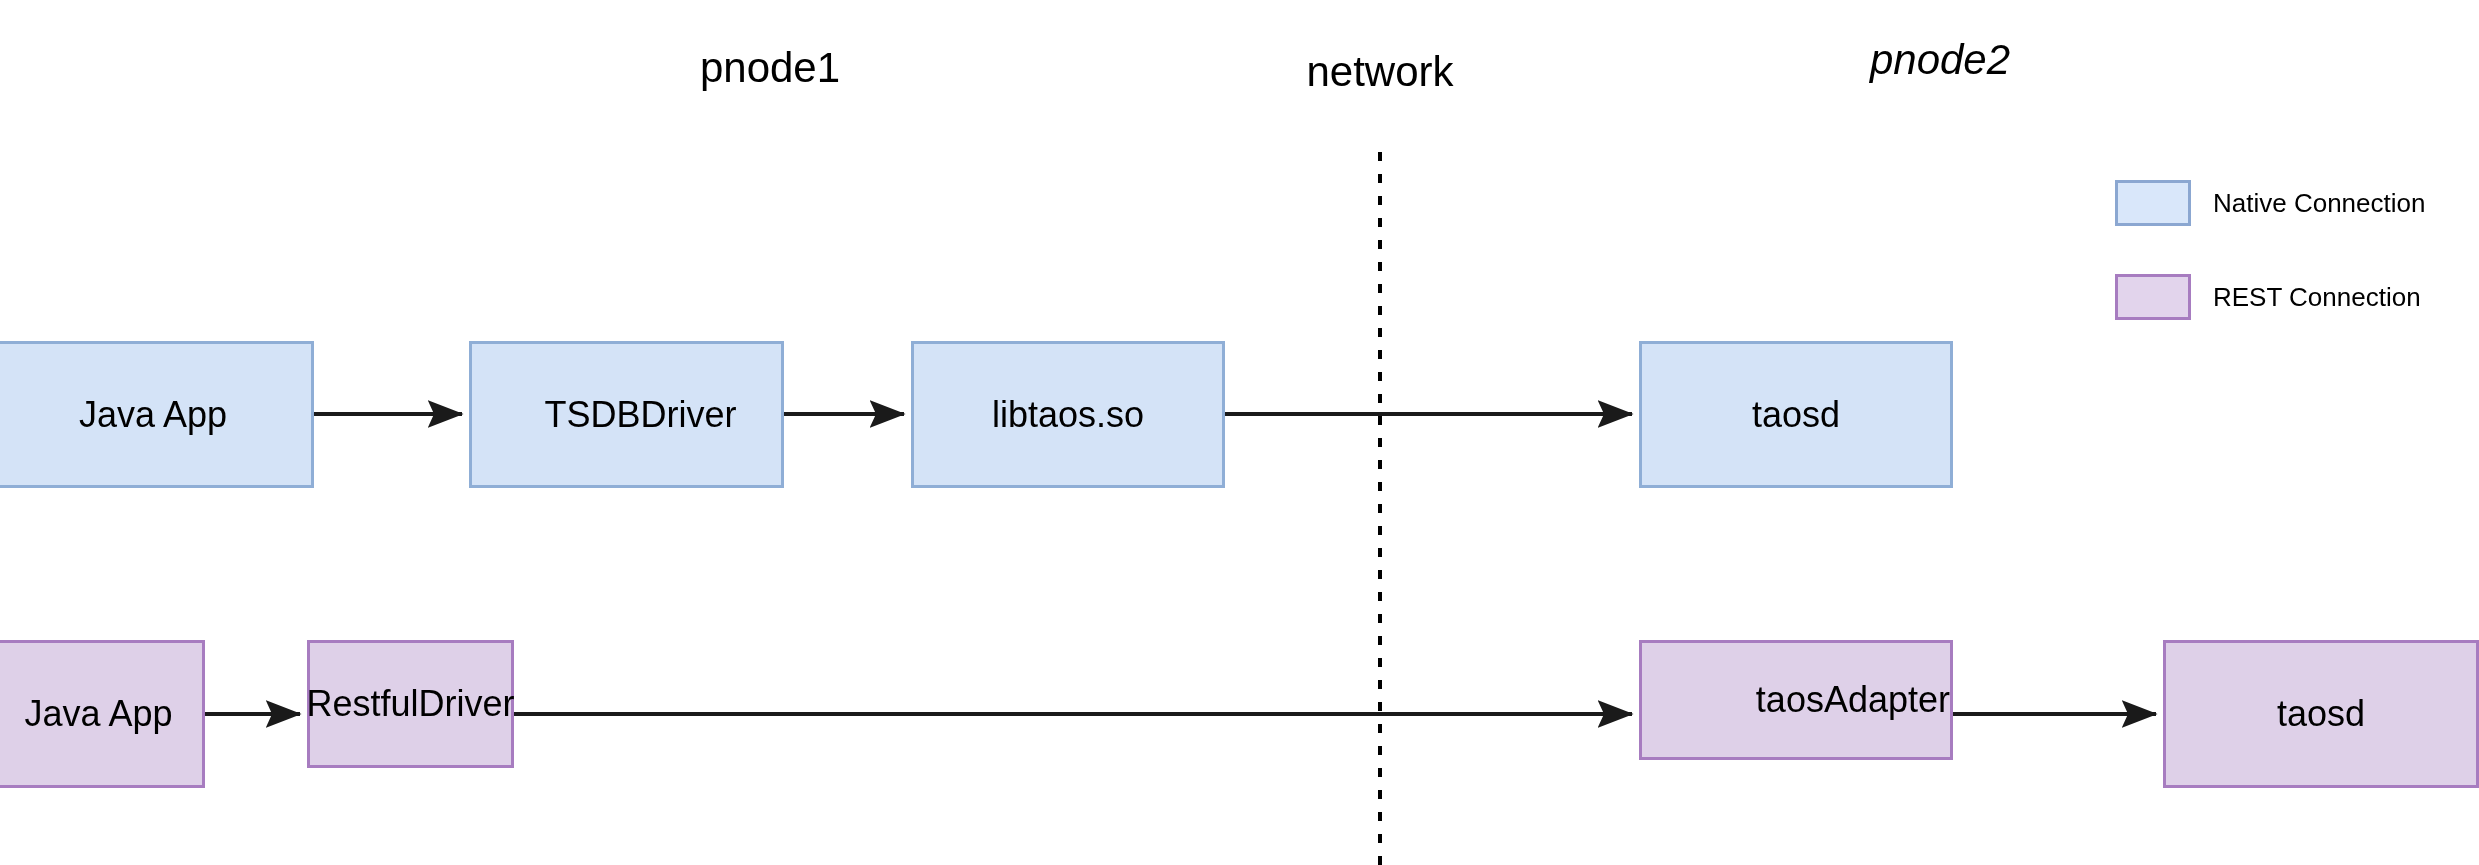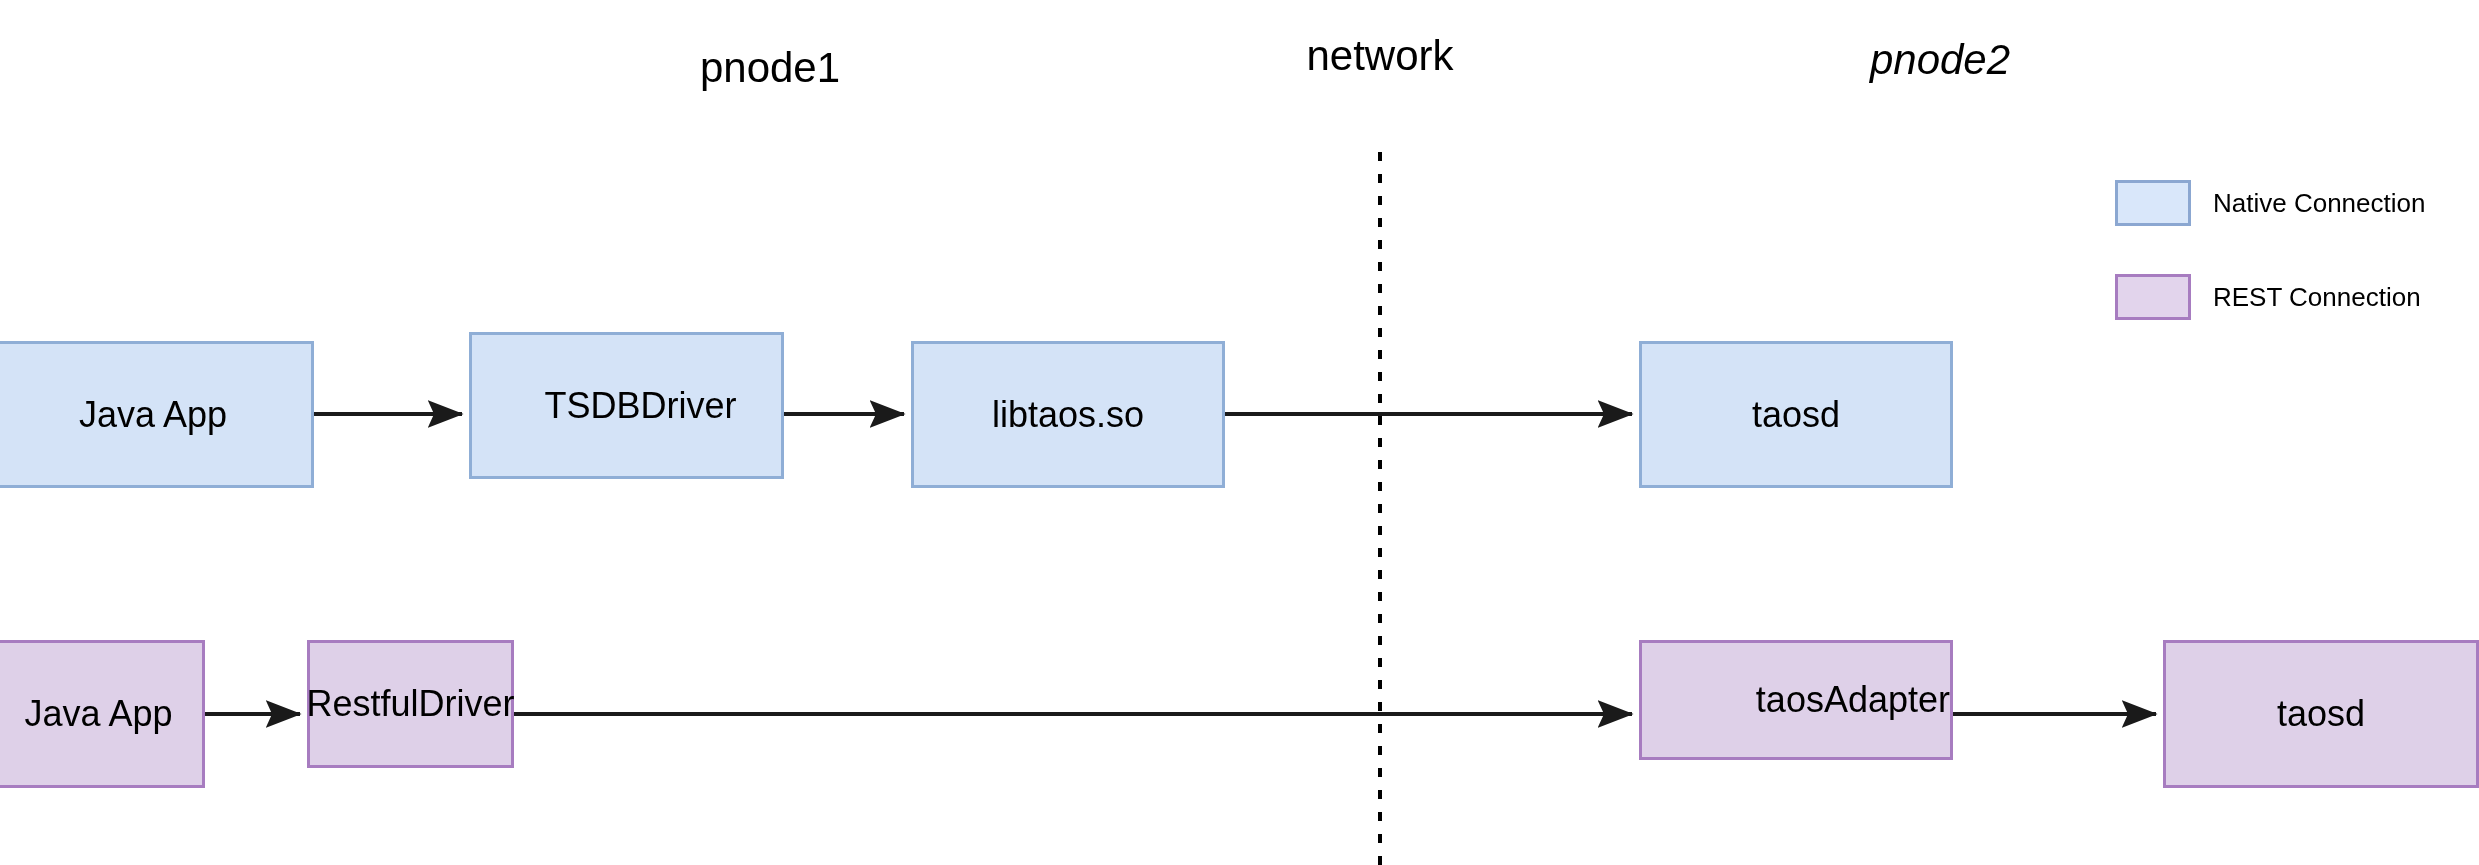--- a/index.html
+++ b/index.html
@@ -85,21 +85,21 @@
     color: #000000;
     white-space: nowrap;
   }
 </style>
 </head>
 <body>
 
 <div id="diagram">
 
   <div class="zone-label" style="left:770px; top:44px;">pnode1</div>
-  <div class="zone-label" style="left:1380px; top:32px;">network</div>
+  <div class="zone-label" style="left:1380px; top:48px;">network</div>
   <div class="zone-label" style="left:1940px; top:36px;font-style:italic;">pnode2</div>
 
   <svg class="edges" viewBox="0 0 2479 865" xmlns="http://www.w3.org/2000/svg">
     <defs>
       <marker id="arrowhead" markerWidth="9" markerHeight="7" refX="8.6" refY="3.5" orient="auto" markerUnits="strokeWidth">
         <path d="M0,0 L9,3.5 L0,7 L1.6,3.5 Z" fill="#1a1a1a"></path>
       </marker>
     </defs>
 
     <line x1="1380" y1="152" x2="1380" y2="865" stroke="#000000" stroke-width="4" stroke-dasharray="9 13"></line>
@@ -109,21 +109,21 @@
     <line x1="1225" y1="414" x2="1632" y2="414" stroke="#1a1a1a" stroke-width="4" marker-end="url(#arrowhead)"></line>
 
     <line x1="205" y1="714" x2="300" y2="714" stroke="#1a1a1a" stroke-width="4" marker-end="url(#arrowhead)"></line>
     <line x1="514" y1="714" x2="1632" y2="714" stroke="#1a1a1a" stroke-width="4" marker-end="url(#arrowhead)"></line>
     <line x1="1953" y1="714" x2="2156" y2="714" stroke="#1a1a1a" stroke-width="4" marker-end="url(#arrowhead)"></line>
   </svg>
 
   <div class="node native" style="left:-8px; top:341px; width:322px; height:147px;">
     <span class="node-label">Java App</span>
   </div>
-  <div class="node native" style="left:469px; top:332px; width:315px; height:147px;padding-left:28px;">
+  <div class="node native" style="left:469px; top:341px; width:315px; height:147px;padding-left:28px;">
     <span class="node-label">TSDBDriver</span>
   </div>
   <div class="node native" style="left:911px; top:341px; width:314px; height:147px;">
     <span class="node-label">libtaos.so</span>
   </div>
   <div class="node native" style="left:1639px; top:341px; width:314px; height:147px;">
     <span class="node-label">taosd</span>
   </div>
 
   <div class="node rest" style="left:-8px; top:640px; width:213px; height:148px;">

